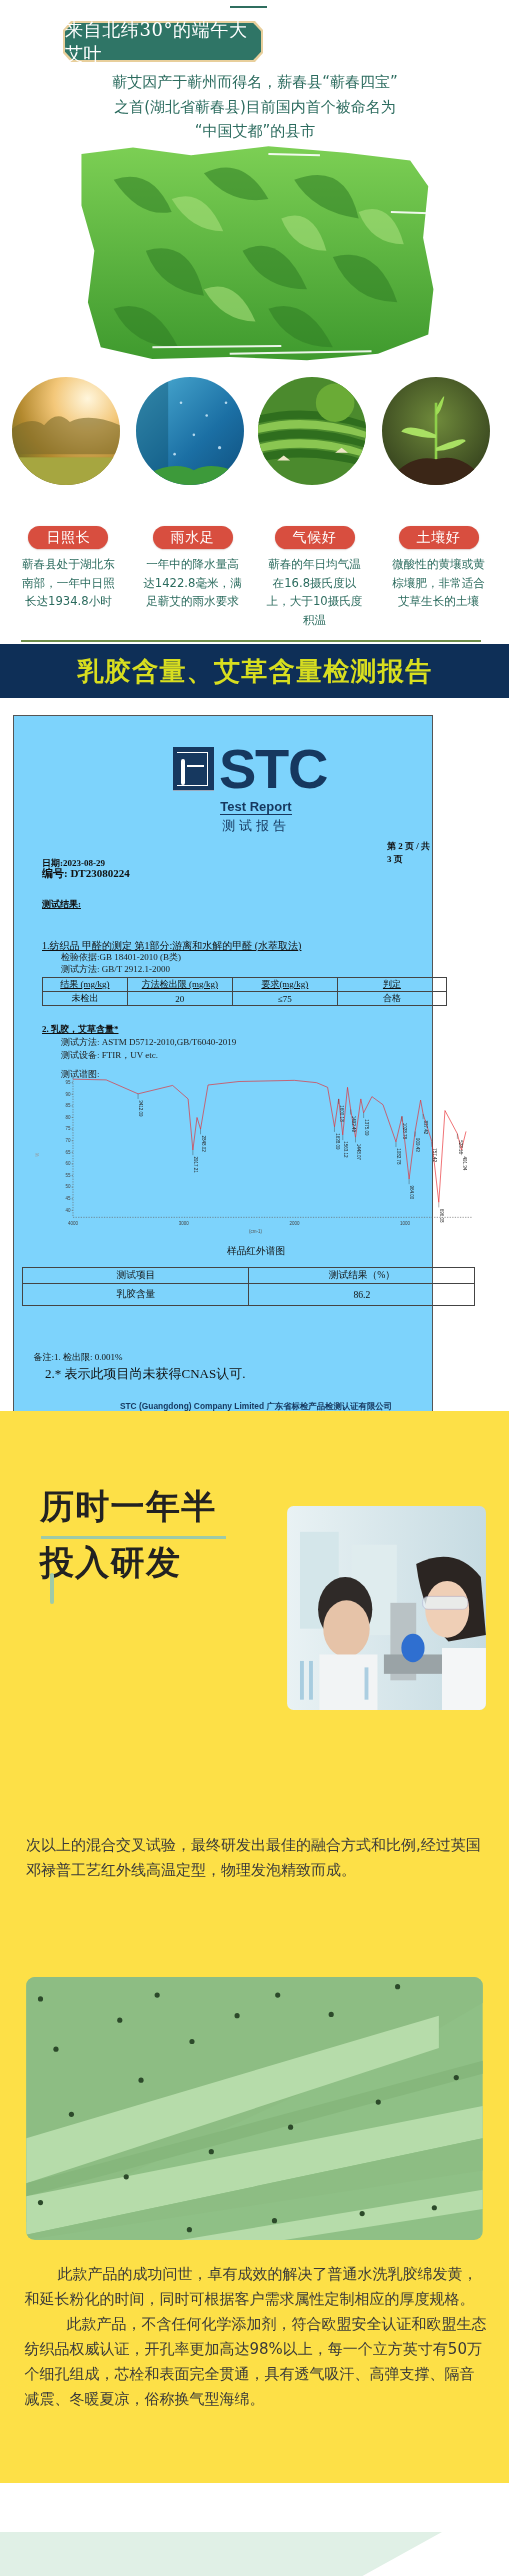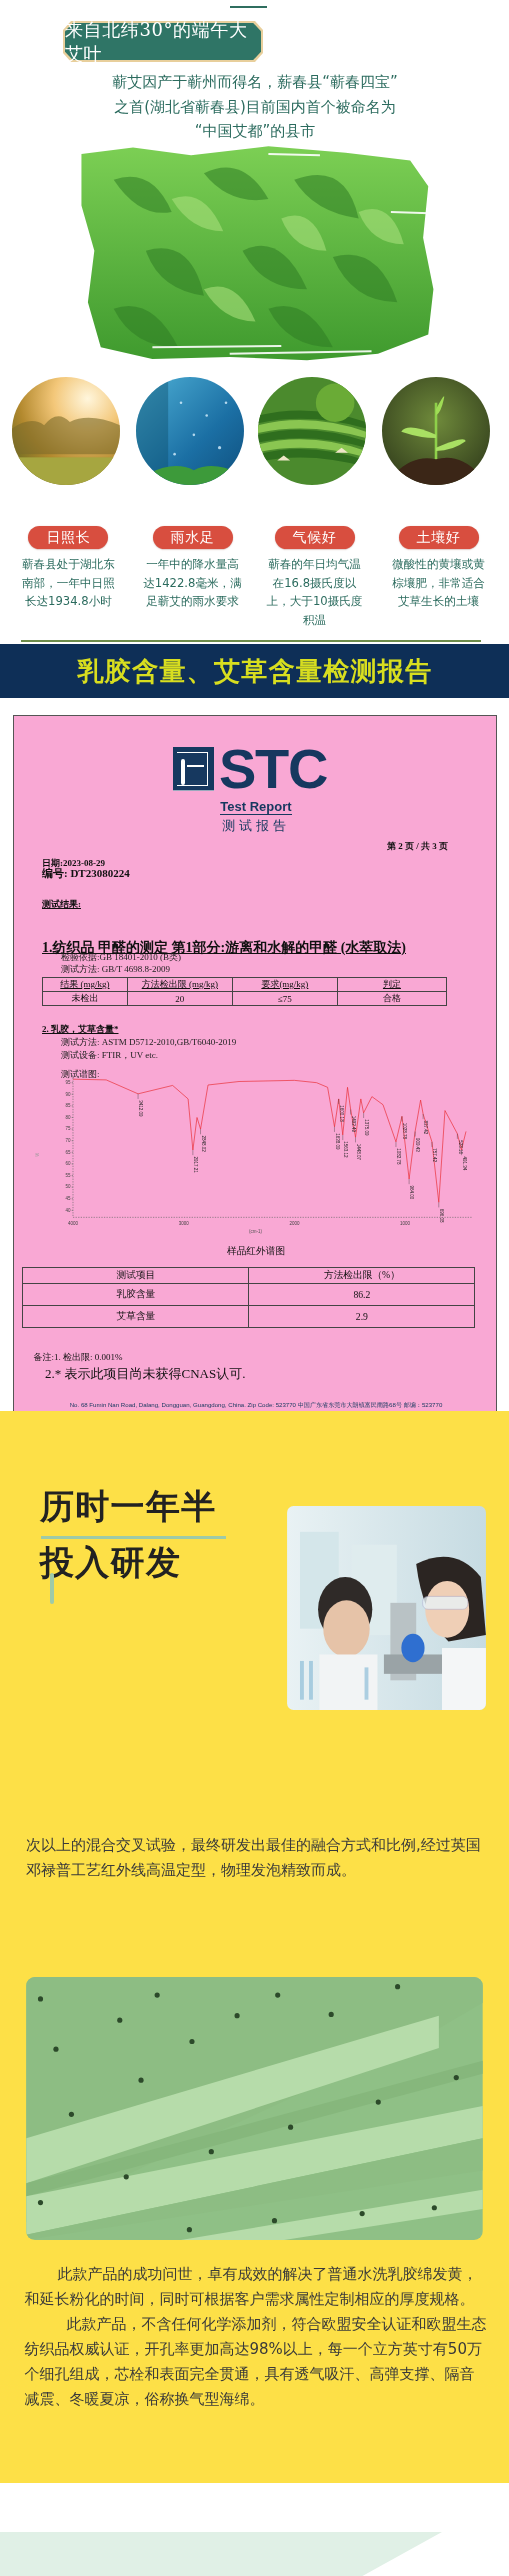--- a/index.html
+++ b/index.html
@@ -58,22 +58,22 @@
     position: absolute; left: 0; top: 644px; width: 510px; height: 54px; background: #0e2f57;
     display: flex; align-items: center; justify-content: center;
   }
   .banner-text {
     color: #d8de1f; font-size: 26px; font-weight: bold; letter-spacing: 1.3px;
     font-family: "DejaVu Sans", "Liberation Sans", sans-serif;
   }
 
   
   .report {
-    position: absolute; left: 13px; top: 715px; width: 484px; height: 770px;
-    border: 1px solid #555; background: #f9a8d4; color: #111;
+    position: absolute; left: 13px; top: 715px; width: 420px; height: 770px;
+    border: 1px solid #555; background: #7dd3fc; color: #111;
     font-family: "Liberation Serif", "DejaVu Serif", serif;
   }
   .stc-logo { position: absolute; left: 159px; top: 30px; width: 161px; height: 46px; }
   .stc-box {
     position: absolute; left: 0; top: 1.3px; width: 41px; height: 44px; background: #16385f;
     border-bottom: 1.9px solid #9aa9bd;
   }
   .stc-box-glyph {
     position: absolute; left: 3.9px; top: 5.2px; width: 31px; height: 34px; border: 1.9px solid #fff; border-left: none;
   }
@@ -93,21 +93,21 @@
   }
   .report-title-en span { border-bottom: 1.3px solid #16385f; padding: 0 0.6px; }
   .report-title-cn {
     position: absolute; left: 0; top: 101px; width: 484px; text-align: center;
     font-size: 13px; letter-spacing: 3.9px; color: #16385f;
   }
   .r-date { position: absolute; left: 28px; top: 141px; font-size: 9px; font-weight: bold; }
   .r-page { position: absolute; left: 373px; top: 124px; font-size: 9px; font-weight: bold; }
   .r-no { position: absolute; left: 28px; top: 150px; font-size: 11px; font-weight: bold; }
   .r-results { position: absolute; left: 28px; top: 182px; font-size: 9px; font-weight: bold; text-decoration: underline; }
-  .r-sec1 { position: absolute; left: 28px; top: 223px; font-size: 14px; font-weight: bold; text-decoration: underline; }
+  .r-sec1 { position: absolute; left: 28px; top: 223px; font-size: 10px; font-weight: normal; text-decoration: underline; }
   .r-line { position: absolute; left: 28px; font-size: 9px; color: #222; margin-left: 19px; }
   .r-table1 {
     position: absolute; left: 28px; top: 261px; width: 405px; border-collapse: collapse; font-size: 9px;
   }
   .r-table1 td { border: 0.8px solid #444; text-align: center; height: 11.6px; padding: 0; }
   .r-table1 tr:first-child td span { text-decoration: underline; }
   .r-sec2 { position: absolute; left: 28px; top: 307px; font-size: 9px; font-weight: bold; text-decoration: underline; }
 
   .ir-chart { position: absolute; left: 19.4px; top: 358px; width: 445px; height: 168px; }
   .ir-caption { position: absolute; left: 0; top: 529px; width: 484px; text-align: center; font-size: 9.7px; }
@@ -300,21 +300,21 @@
     <div class="report-title-en"><span>Test Report</span></div>
     <div class="report-title-cn">测试报告</div>
 
     <div class="r-date">日期:2023-08-29</div>
     <div class="r-page">第 2 页 / 共 3 页</div>
     <div class="r-no">编号: DT23080224</div>
     <div class="r-results">测试结果:</div>
 
     <div class="r-sec1">1.纺织品 甲醛的测定 第1部分:游离和水解的甲醛 (水萃取法)</div>
     <div class="r-line" style="top:235px">检验依据:GB 18401-2010 (B类)</div>
-    <div class="r-line" style="top:247px">测试方法: GB/T 4698.8-2009</div>
+    <div class="r-line" style="top:247px">测试方法: GB/T 2912.1-2000</div>
 
     <table class="r-table1">
       <tbody>
           <tr>
         <td style="width:21%"><span>结果 (mg/kg)</span></td>
         <td style="width:26%"><span>方法检出限 (mg/kg)</span></td>
         <td style="width:26%"><span>要求(mg/kg)</span></td>
         <td style="width:27%"><span>判定</span></td>
       </tr>
       <tr>
@@ -409,37 +409,34 @@
         </g>
       <text x="10" y="128" font-size="7" fill="#999" font-family="Liberation Sans, sans-serif" transform="rotate(-90 10 128)">%</text>
       <text x="345" y="246" font-size="7" fill="#555" text-anchor="middle" font-family="Liberation Sans, sans-serif">(cm-1)</text>
     </svg>
     <div class="ir-caption">样品红外谱图</div>
 
     <table class="r-table2">
       <tbody>
           <tr>
         <td>测试项目</td>
-        <td>方法检出限（%）</td>
+        <td>测试结果（%）</td>
       </tr>
       <tr style="height:22px">
         <td>乳胶含量</td>
         <td>86.2</td>
       </tr>
-      <tr style="height:22px">
-        <td>艾草含量</td>
-        <td>2.9</td>
-      </tr>
     </tbody>
       </table>
 
     <div class="r-note1">备注:1. 检出限: 0.001%</div>
     <div class="r-note2">2.* 表示此项目尚未获得CNAS认可.</div>
 
     <div class="r-footer">
+      <div class="co">STC (Guangdong) Company Limited  广东省标检产品检测认证有限公司</div>
       <div class="ln">No. 68 Fumin Nan Road, Dalang, Dongguan, Guangdong, China.  Zip Code: 523770    中国广东省东莞市大朗镇富民南路68号  邮编：523770</div>
       <div class="ln">Tel 电话：+86 769 8111 9888    Fax 传真：+86 769 8111 6222    Email 电邮：gdstc@stc.group    Website 网址：www.gdstc.group</div>
       <div class="ln">This report shall be not be reproduced unless with prior written approval from STC (Guangdong) Company Limited</div>
       <div class="ln">For Conditions of Issuance of this test report, please refer to the overleaf and Website.</div>
       <div class="cn">除非事先得到广东省标检产品检测认证有限公司的书面批准，否则不得自行复印此报告。与测试报告相关的签发条款，请参阅背页和本公司网页。</div>
     </div>
   </div>
 
   <div class="rd">
     <div class="rd-title1">历时一年半</div>

